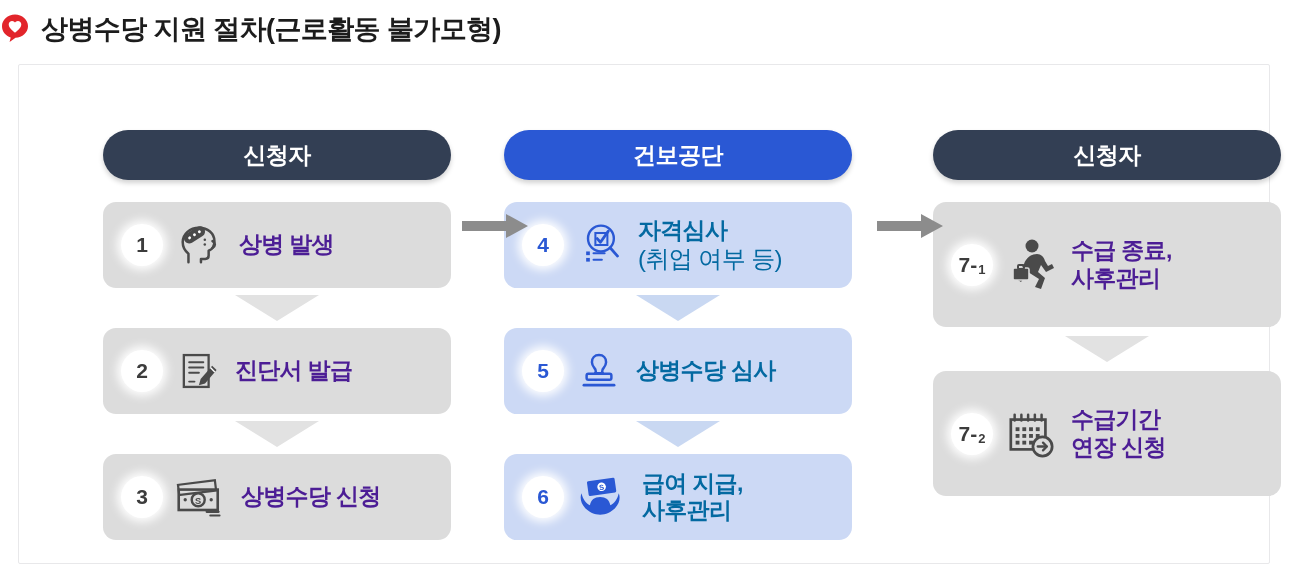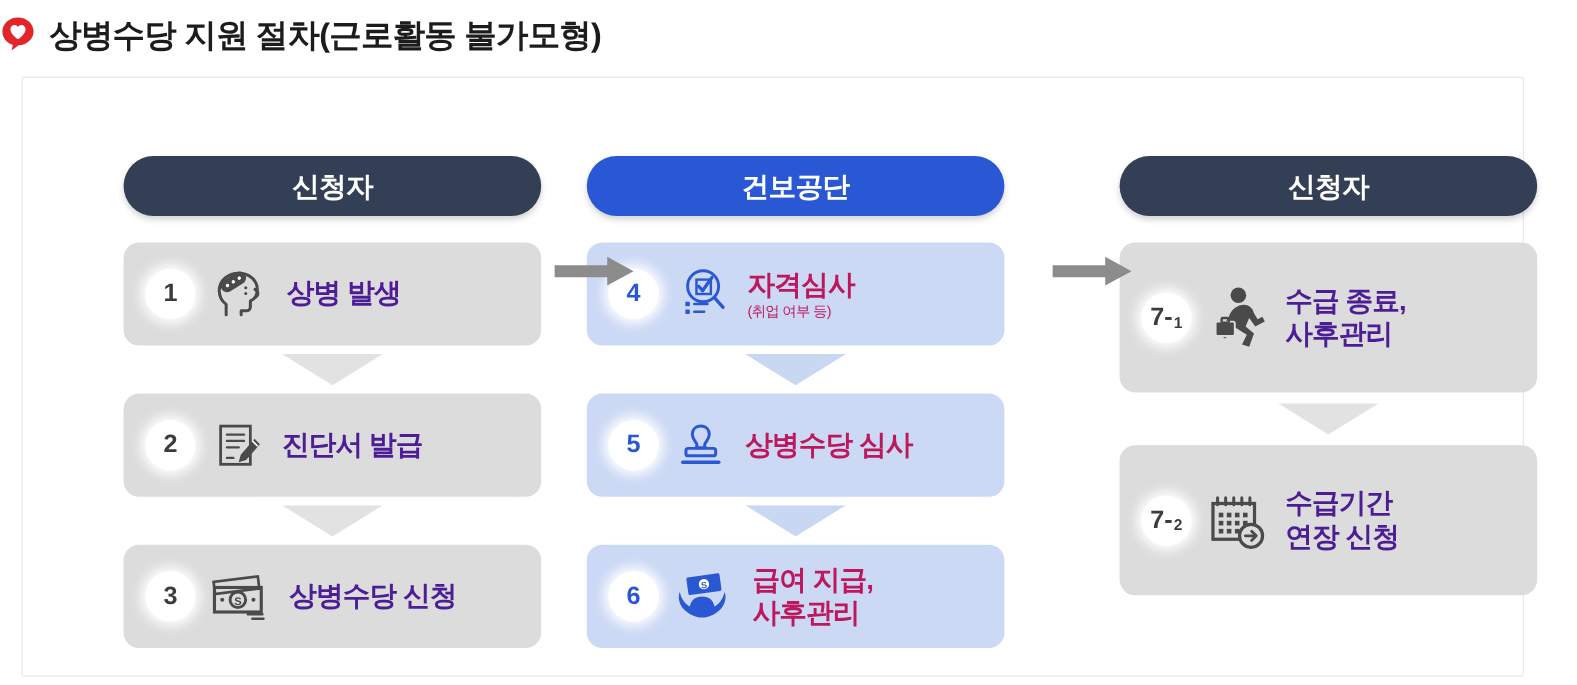--- a/index.html
+++ b/index.html
@@ -54,21 +54,21 @@
     box-sizing: border-box;
   }
 
   
   .col {
     position: absolute;
     top: 65px;
     width: 348px;
   }
   .col-1 { left: 84px; }
-  .col-2 { left: 470px; }
+  .col-2 { left: 485px; }
   .col-3 { left: 914px; }
 
   
   .pill {
     position: relative;
     height: 50px;
     border-radius: 25px;
     display: flex;
     align-items: center;
     justify-content: center;
@@ -145,28 +145,28 @@
     justify-content: center;
   }
   .lbl-main {
     font-size: 23px;
     font-weight: 700;
     letter-spacing: -0.7px;
     line-height: 1.18;
     white-space: pre-line;
   }
   .lbl-sub {
-    font-size: 12px;
+    font-size: 24px;
     font-weight: 400;
     letter-spacing: -0.6px;
     line-height: 1.2;
     margin-top: 1px;
   }
   .gray .lbl-main, .gray .lbl-sub { color: #4c1d95; }
-  .lblue .lbl-main, .lblue .lbl-sub { color: #be185d; }
+  .lblue .lbl-main, .lblue .lbl-sub { color: #0369a1; }
 
   
   .v-arrow {
     position: relative;
     width: 100%;
     display: flex;
     justify-content: center;
   }
   .v-arrow svg { display: block; }
 </style>

